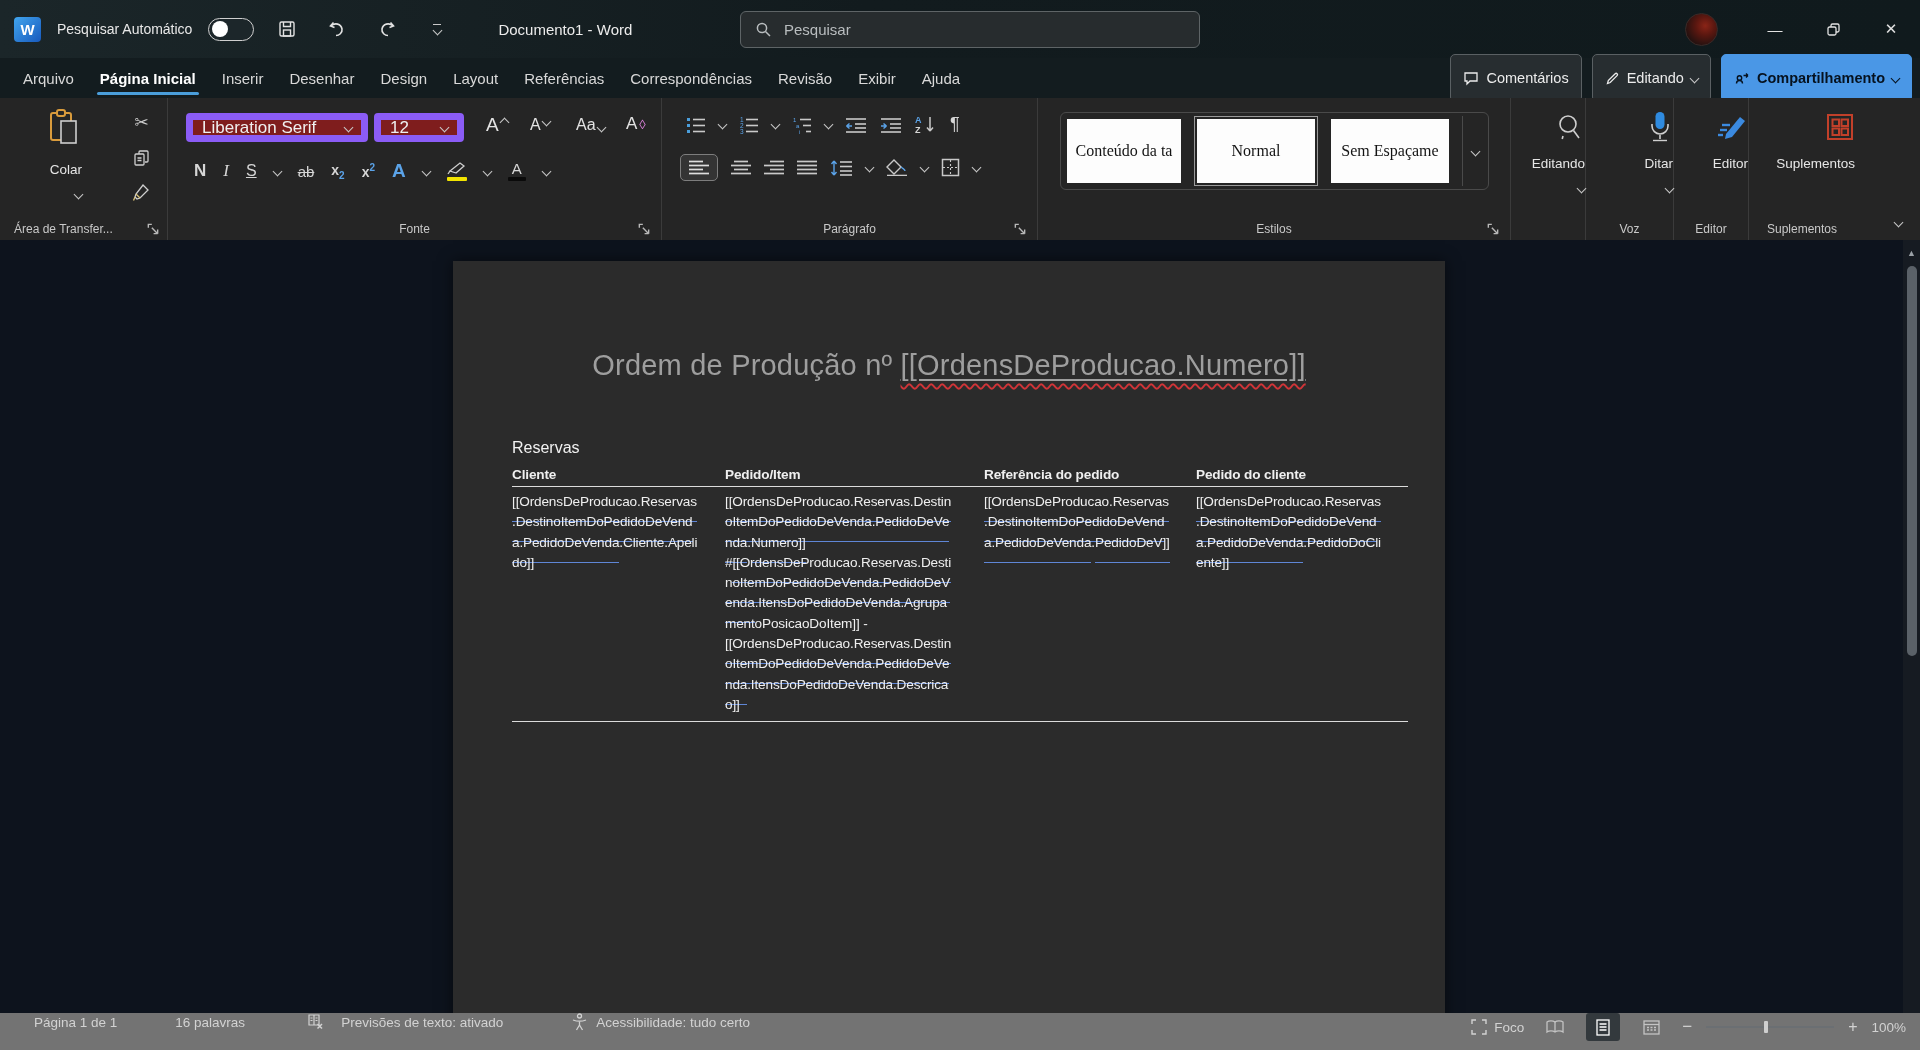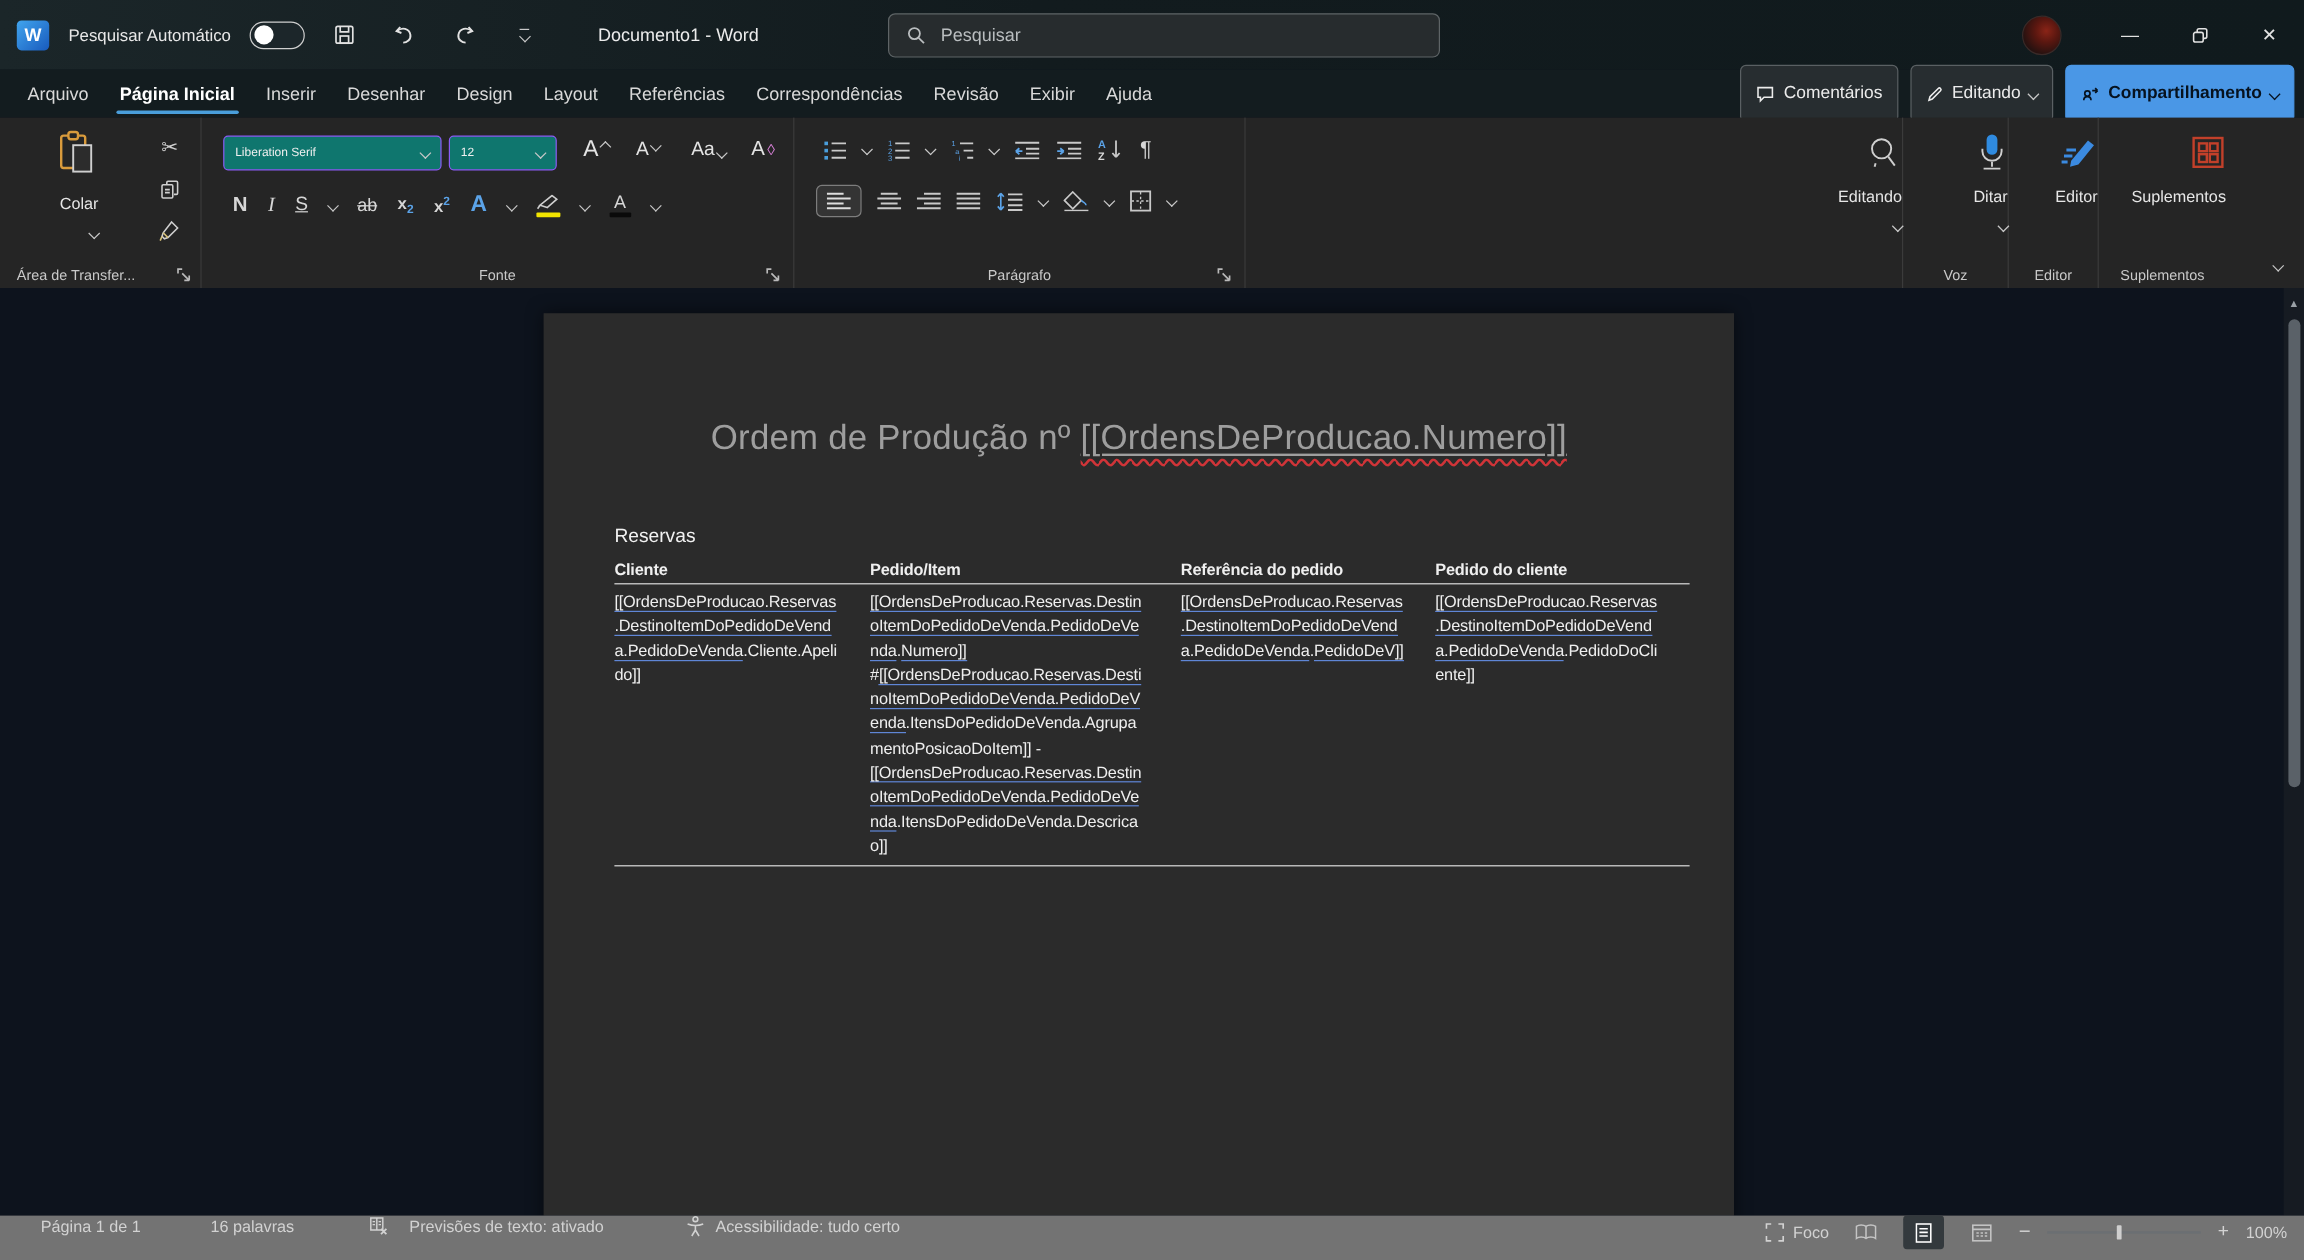--- a/index.html
+++ b/index.html
@@ -36,41 +36,41 @@
   .pill{height:48px;display:flex;align-items:center;gap:7px;padding:0 12px;border:1px solid #5a6063;border-radius:5px;background:#272d30;font-size:14.5px;color:#ececec;white-space:nowrap}
   .pill.share{background:#4a97e6;border-color:#4a97e6;color:#06121f;font-weight:bold}
   .pill.share .chev{border-color:#06121f}
 
   
   .ribbon{position:relative;height:142px;background:var(--ribbon-bg);color:var(--ink)}
   .rgroup{position:absolute;top:0;height:142px;border-right:1px solid var(--ribbon-div)}
   .glabel{position:absolute;bottom:4px;left:0;right:0;text-align:center;font-size:12px;color:#c9c9c9;white-space:nowrap}
   .launcher{position:absolute;bottom:4px;width:14px;height:14px}
   .bigbtn{display:flex;flex-direction:column;align-items:flex-end;gap:14px;font-size:13.5px;color:#e6e6e6}
-  .combo{height:29px;border:1px solid #8b5cf6;border-radius:4px;background:#0f766e;display:flex;align-items:center;justify-content:space-between;padding:0 9px;font-size:10px;color:#f0f0f0}
+  .combo{height:29px;border:7px solid #8b5cf6;border-radius:4px;background:#7f1d1d;display:flex;align-items:center;justify-content:space-between;padding:0 9px;font-size:17px;color:#f0f0f0}
   .glyphbtn{font-size:16px;color:#e3e3e3;display:flex;align-items:flex-end;gap:2px}
   .colorbar{height:4px;border-radius:1px;margin-top:1px}
   .selbox{border:1px solid #7d7d7d;background:#343434;border-radius:5px;padding:5px 8px}
   .stylecard{background:#fdfdfd;color:#141414;font-family:"Liberation Serif",serif;font-size:16px;display:flex;align-items:center;justify-content:center;white-space:nowrap;overflow:hidden;width:114px;height:64px}
   .stylewrap{border:1px solid transparent;padding:2px}
   .stylewrap.sel{border-color:#9a9a9a}
 
   
   .canvas{position:relative;height:773px;background:#0d131d;overflow:hidden}
   .page{position:absolute;left:453px;top:21px;width:992px;height:900px;background:#2b2b2b;box-shadow:0 0 14px rgba(0,0,0,.55)}
   .doc-title{}
   .dtitle{margin-top:88px;text-align:center;font-size:29px;color:#9e9e9e;letter-spacing:.2px}
   .df-wavy{text-decoration:underline;text-decoration-style:wavy;text-decoration-color:var(--squig);text-decoration-thickness:1.5px;text-underline-offset:8px}
   .df-solid{text-decoration:underline;text-decoration-color:#9e9e9e;text-decoration-thickness:1.5px;text-underline-offset:4px}
   .dheading{margin:57px 0 0 59px;font-size:16px;font-weight:normal;color:#f2f2f2}
   .dtable{margin:10px 0 0 59px;width:896px;font-size:13.6px;color:#efefef;letter-spacing:-.15px}
   .t-headrow{display:grid;grid-template-columns:213px 259px 212px 212px;font-weight:bold;padding-bottom:4px;border-bottom:1.5px solid #dcdcdc}
   .t-bodyrow{display:grid;grid-template-columns:213px 259px 212px 212px;padding-top:5px;padding-bottom:6px;border-bottom:1.5px solid #dcdcdc}
   .t-l{line-height:20.3px;white-space:nowrap}
-  .fld{border-bottom:1.5px solid var(--fld);padding-bottom:0px}
+  .fld{border-bottom:1.5px solid var(--fld);padding-bottom:12px}
   .vscroll{position:absolute;right:0;top:0;width:17px;height:100%;background:#161b22}
   .vthumb{position:absolute;right:3px;top:26px;width:10px;height:390px;border-radius:5px;background:#5a6168}
   .varrow{position:absolute;right:4px;top:8px;color:#9aa0a6;font-size:9px}
 
   
   .statusbar{position:relative;height:37px;background:#737373;color:#d2d2d2;font-size:13.5px;display:flex;align-items:flex-start}
   .sb-left{display:flex;align-items:center;margin-left:34px;gap:0}
   .sb-item{display:flex;align-items:center;gap:7px;white-space:nowrap}
   .sb-right{position:absolute;right:14px;display:flex;align-items:center;gap:14px}
   .viewbtn{width:34px;height:28px;display:flex;align-items:center;justify-content:center;border-radius:3px}
@@ -386,20 +386,41 @@
       </svg>
       <span class="chev"></span>
     </div>
     <span class="glabel">Parágrafo</span>
     <svg class="launcher" style="right:10px" width="12" height="12" viewBox="0 0 12 12" fill="none" stroke="#b9b9b9" stroke-width="1.2">
       <path d="M2 5 V2 H5"></path>
         <path d="M5 5 L10 10 M10 10 V6.5 M10 10 H6.5"></path>
     </svg>
   </div>
 
+  <div class="rgroup" style="left:1038px;width:473px">
+    <div style="position:absolute;left:22px;top:14px;display:flex;align-items:center;gap:10px;border:1px solid #4a4a4a;border-radius:6px;padding:3px 0 3px 3px">
+      <div class="stylewrap">
+          <div class="stylecard">Conteúdo da ta</div>
+        </div>
+      <div class="stylewrap sel">
+          <div class="stylecard" style="width:118px">Normal</div>
+        </div>
+      <div class="stylewrap">
+          <div class="stylecard" style="width:118px">Sem Espaçame</div>
+        </div>
+      <div style="width:26px;height:70px;border-left:1px solid #4a4a4a;display:flex;align-items:center;justify-content:center">
+          <span class="chev"></span>
+        </div>
+    </div>
+    <span class="glabel">Estilos</span>
+    <svg class="launcher" style="right:10px" width="12" height="12" viewBox="0 0 12 12" fill="none" stroke="#b9b9b9" stroke-width="1.2">
+      <path d="M2 5 V2 H5"></path>
+        <path d="M5 5 L10 10 M10 10 V6.5 M10 10 H6.5"></path>
+    </svg>
+  </div>
 
   <div class="rgroup" style="left:1511px;width:75px">
     <div class="bigbtn" style="position:absolute;left:0;right:0;top:14px">
       <svg width="30" height="30" viewBox="0 0 30 30" fill="none" stroke="#cfcfcf" stroke-width="1.6">
         <circle cx="13" cy="12" r="8"></circle>
           <path d="M8 24 L7.2 27"></path>
           <path d="M18.5 18.5 L24 26"></path>
       </svg>
       <span>Editando</span>
       <span class="chev"></span>

